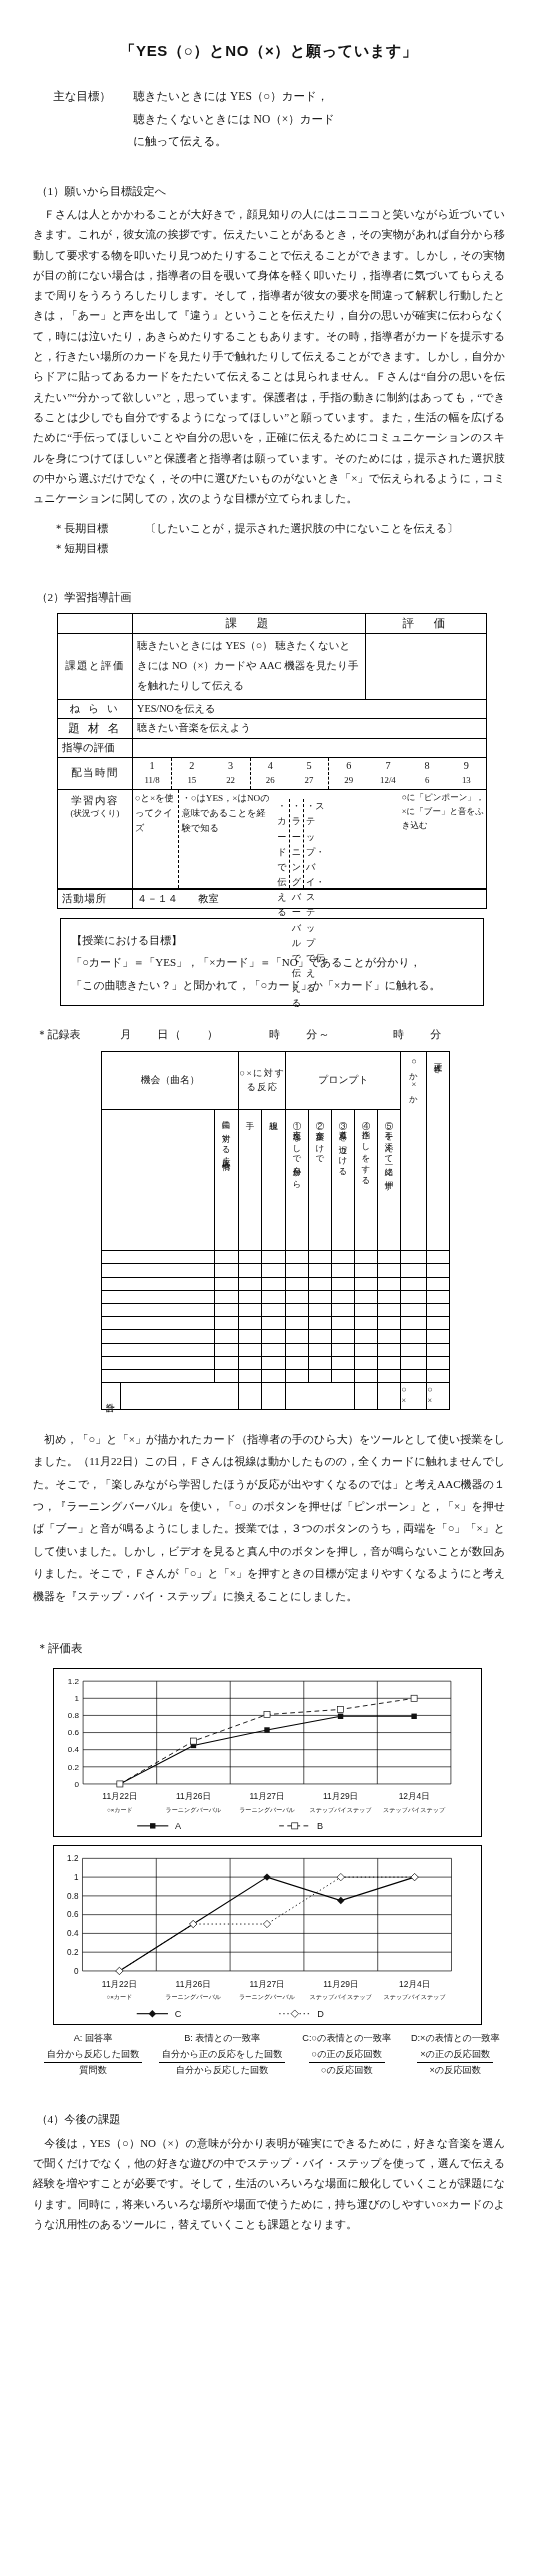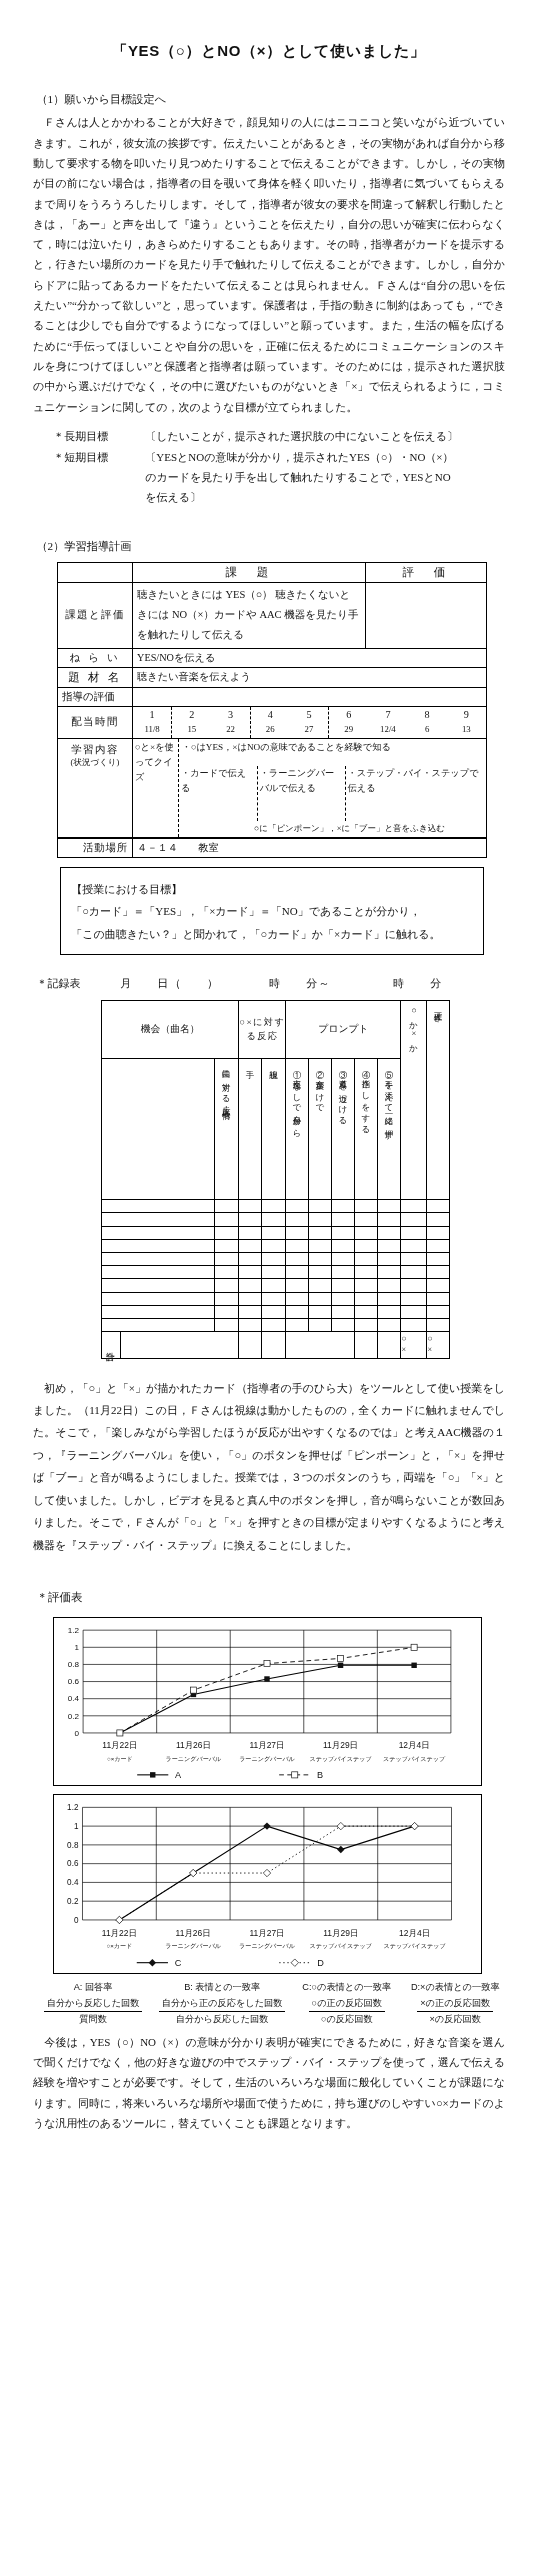--- a/index.html
+++ b/index.html
@@ -33,21 +33,21 @@
   .pt-label{text-align:center;letter-spacing:1.4px;font-size:10.5px;padding:1.4px 1.4px;}
   .pt-kadai-text{line-height:20.3px;font-size:10.5px;}
   .pt-pad0{padding:0 !important;}
   .sched{display:grid;grid-template-columns:repeat(9,1fr);}
   .sched .sc{text-align:center;padding:2.7px 0 3.4px 0;}
   .sched .sc.dashr{border-right:0.7px dashed #000;}
   .sched .num{font-size:10.2px;}
   .sched .date{font-size:8.8px;margin-top:4.1px;}
   .gk-wrap{display:flex;height:98px;font-size:9.2px;line-height:1.65;}
   .gk-left{width:41px;border-right:0.7px dashed #000;padding:1.4px 2px;}
-  .gk-right{flex:1;display:flex;flex-direction:column;}
+  .gk-right{flex:1;display:flex;flex-direction:row;}
   .gk-top{padding:1.4px 2.7px;font-size:9.2px;}
   .gk-mid{flex:1;display:flex;margin-top:9.5px;}
   .gk-m0{width:24%;padding:0 2px;}
   .gk-m1{width:27%;border-left:0.7px dashed #000;padding:0 2px;}
   .gk-m2{flex:1;border-left:0.7px dashed #000;padding:0 2px;}
   .gk-bottom{margin-left:24%;font-size:8.5px;padding:0 1.4px 2px 1.4px;}
   .row-double td{border-top:2.7px double #000;}
 
   
   .goal-box{margin:9.5px 0 0 27px;width:402px;border:0.7px solid #000;padding:9.5px 10.2px;
@@ -87,36 +87,41 @@
   .formula .f-t{margin-bottom:2.7px;}
   .formula .f-n{display:inline-block;border-bottom:1px solid #000;padding:0 2.7px 1.4px 2.7px;}
   .formula .f-d{margin-top:1.4px;}
   .f-a{width:123px;} .f-b{width:141px;} .f-c{width:114px;} .f-d4{width:108px;}
 </style>
 </head>
 <body>
 
 <div class="page">
 
-  <div class="doc-title gothic">「YES（○）とNO（×）として使いました」</div>
-
+  <div class="doc-title gothic">「YES（○）とNO（×）と願っています」</div>
+
+  <div class="main-goal">
+    <div class="mg-label">主な目標）</div>
+    <div class="mg-lines">
+      <div>聴きたいときには YES（○）カード，</div>
+      <div>聴きたくないときには NO（×）カード</div>
+      <div>に触って伝える。</div>
+    </div>
+  </div>
 
   <div class="sec-head">（1）願いから目標設定へ</div>
   <div class="para">　Ｆさんは人とかかわることが大好きで，顔見知りの人にはニコニコと笑いながら近づいていきます。これが，彼女流の挨拶です。伝えたいことがあるとき，その実物があれば自分から移動して要求する物を叩いたり見つめたりすることで伝えることができます。しかし，その実物が目の前にない場合は，指導者の目を覗いて身体を軽く叩いたり，指導者に気づいてもらえるまで周りをうろうろしたりします。そして，指導者が彼女の要求を間違って解釈し行動したときは，「あー」と声を出して『違う』ということを伝えたり，自分の思いが確実に伝わらなくて，時には泣いたり，あきらめたりすることもあります。その時，指導者がカードを提示すると，行きたい場所のカードを見たり手で触れたりして伝えることができます。しかし，自分からドアに貼ってあるカードをたたいて伝えることは見られません。Ｆさんは“自分の思いを伝えたい”“分かって欲しい”と，思っています。保護者は，手指の動きに制約はあっても，“できることは少しでも自分でするようになってほしい”と願っています。また，生活の幅を広げるために“手伝ってほしいことや自分の思いを，正確に伝えるためにコミュニケーションのスキルを身につけてほしい”と保護者と指導者は願っています。そのためには，提示された選択肢の中から選ぶだけでなく，その中に選びたいものがないとき「×」で伝えられるように，コミュニケーションに関しての，次のような目標が立てられました。</div>
 
   <div class="goals">
     <div class="goal-row">
       <div class="g-label">＊長期目標</div>
       <div class="g-text">〔したいことが，提示された選択肢の中にないことを伝える〕</div>
     </div>
     <div class="goal-row">
       <div class="g-label">＊短期目標</div>
-      <div class="g-text">〔YESとNOの意味が分かり，提示されたYES（○）・NO（×）
-のカードを見たり手を出して触れたりすることで，YESとNO
-を伝える〕</div>
     </div>
   </div>
 
   <div class="sec-head">（2）学習指導計画</div>
 
   <table class="plan-table">
     <colgroup>
         <col style="width:75px">
         <col style="width:233px">
         <col style="width:121px">
@@ -201,21 +206,21 @@
               <div class="gk-m0">・カードで伝える</div>
               <div class="gk-m1">・ラーニングバーバルで伝える</div>
               <div class="gk-m2">・ステップ・バイ・ステップで伝える</div>
             </div>
             <div class="gk-bottom">○に「ピンポーン」，×に「ブー」と音をふき込む</div>
           </div>
         </div>
       </td>
     </tr>
     <tr class="row-double">
-      <td class="pt-label" style="text-align:right;letter-spacing:0.7px;">活動場所</td>
+      <td class="pt-label" style="text-align:left;letter-spacing:0.7px;">活動場所</td>
       <td colspan="2">４－１４　　教室</td>
     </tr>
   </tbody>
     </table>
 
 
   <div class="goal-box">
     <div>【授業における目標】</div>
     <div>「○カード」＝「YES」，「×カード」＝「NO」であることが分かり，</div>
     <div>「この曲聴きたい？」と聞かれて，「○カード」か「×カード」に触れる。</div>
@@ -561,16 +566,17 @@
       <div class="f-n">○の正の反応回数</div>
       <div class="f-d">○の反応回数</div>
     </div>
     <div class="formula f-d4">
       <div class="f-t">D:×の表情との一致率</div>
       <div class="f-n">×の正の反応回数</div>
       <div class="f-d">×の反応回数</div>
     </div>
   </div>
 
+  <div class="sec-head" style="margin-top:35px;">（4）今後の課題</div>
   <div class="para">　今後は，YES（○）NO（×）の意味が分かり表明が確実にできるために，好きな音楽を選んで聞くだけでなく，他の好きな遊びの中でステップ・バイ・ステップを使って，選んで伝える経験を増やすことが必要です。そして，生活のいろいろな場面に般化していくことが課題になります。同時に，将来いろいろな場所や場面で使うために，持ち運びのしやすい○×カードのような汎用性のあるツールに，替えていくことも課題となります。</div>
 
 </div>
 
 
 </body></html>

